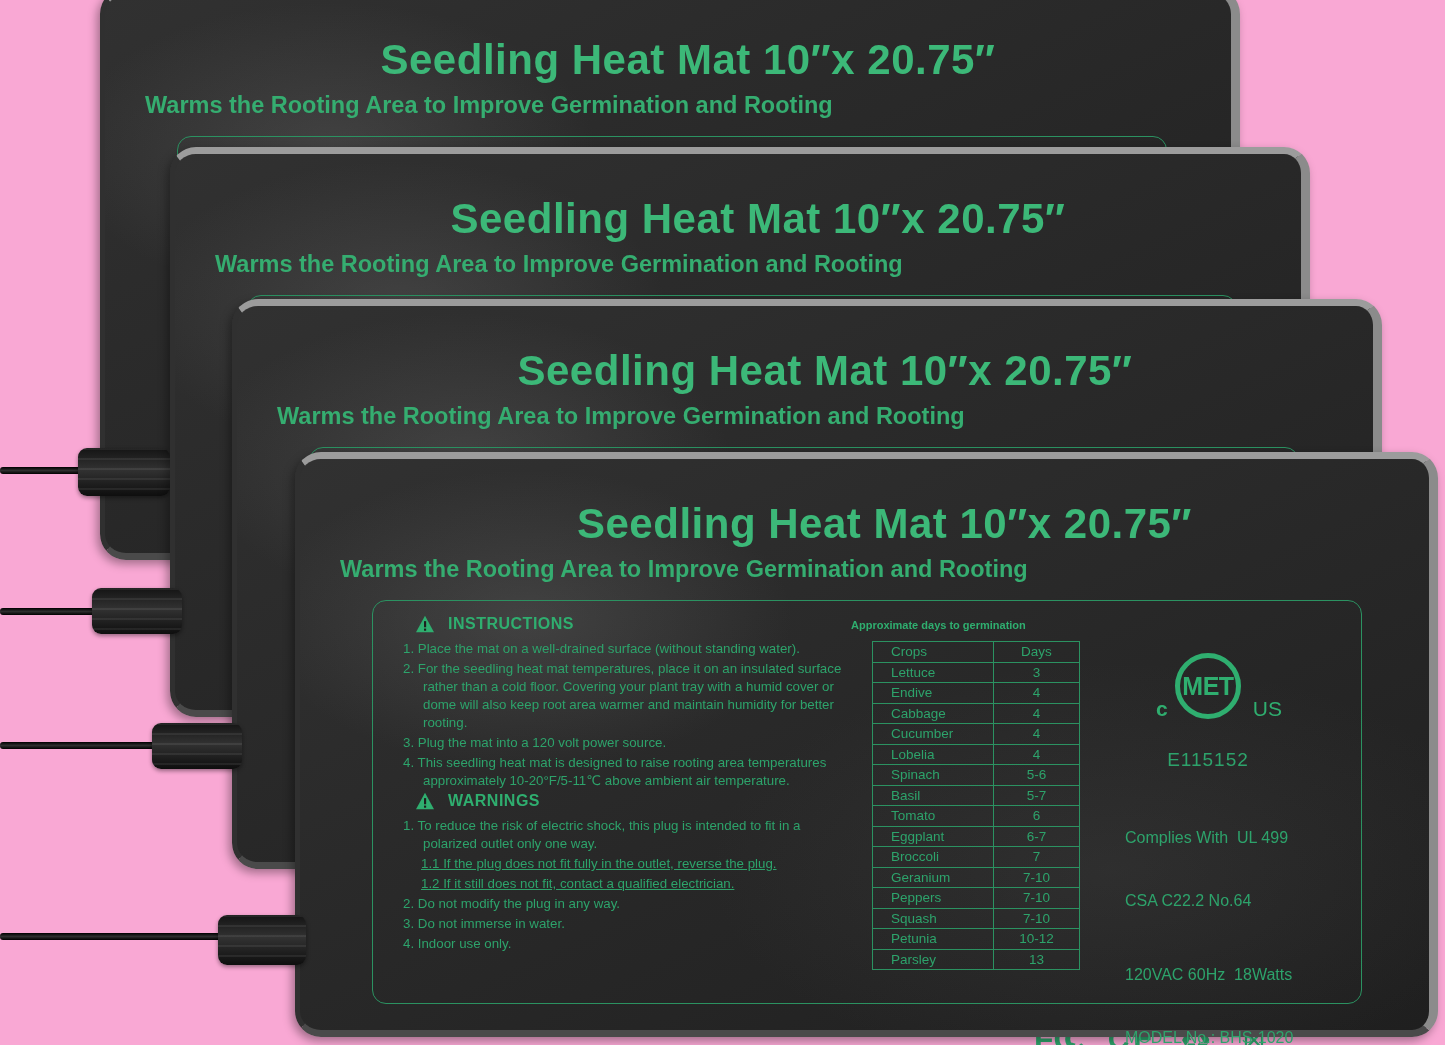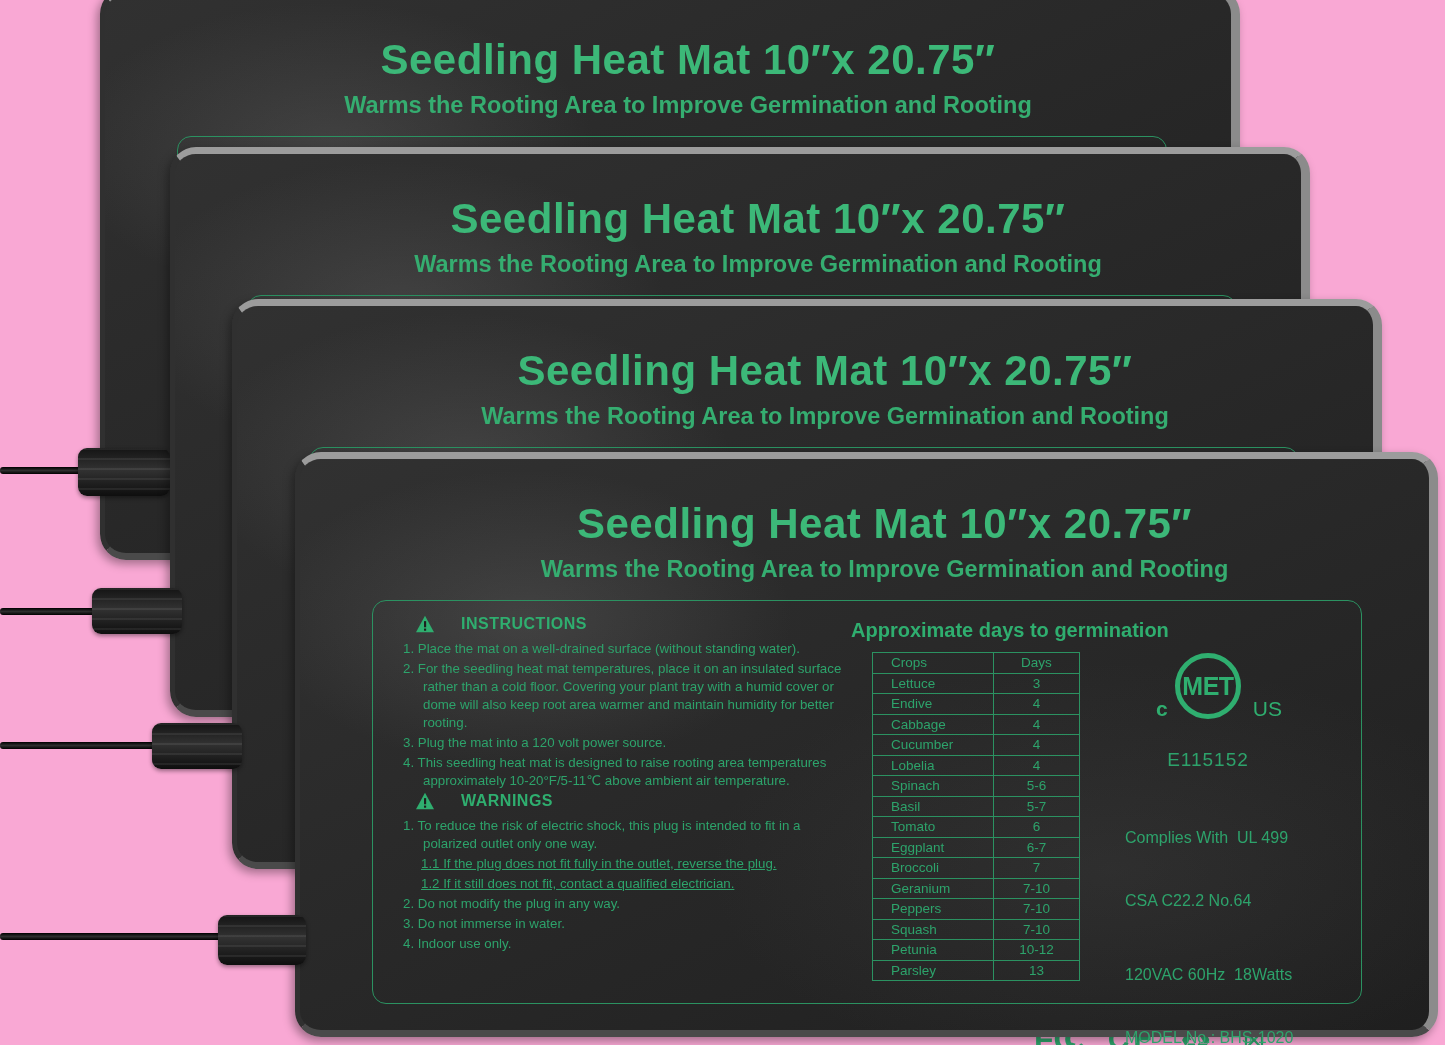--- a/index.html
+++ b/index.html
@@ -17,39 +17,39 @@
     border-bottom:7px solid #4a4a4a;
     border-left:5px solid #303030;
     box-shadow:-3px 4px 10px rgba(0,0,0,.35);}
   .mat-1{left:100px;top:-12px;width:1140px;height:572px;z-index:1;}
   .mat-2{left:170px;top:147px;width:1140px;height:570px;z-index:3;}
   .mat-3{left:232px;top:299px;width:1150px;height:570px;z-index:5;}
   .mat-4{left:295px;top:452px;width:1143px;height:585px;z-index:7;}
 
   .mat-title{position:absolute;top:41px;left:40px;right:0;text-align:center;
     font-size:42px;font-weight:bold;color:#3cb878;letter-spacing:.5px;white-space:nowrap;}
-  .mat-subtitle{position:absolute;top:97px;left:40px;right:0;text-align:center;
+  .mat-subtitle{position:absolute;top:97px;left:40px;right:0;
     font-size:23.5px;font-weight:bold;color:#35ad70;white-space:nowrap;}
 
   .info-box{position:absolute;left:72px;top:141px;width:988px;height:402px;
     border:1.5px solid #2b9261;border-radius:14px;}
 
   
   .col-instructions{position:absolute;left:30px;top:14px;width:452px;
     color:#2da36b;font-size:13.3px;line-height:18px;}
-  .section-heading{display:flex;align-items:center;gap:26px;font-size:16px;font-weight:bold;
+  .section-heading{display:flex;align-items:center;gap:13px;font-size:16px;font-weight:bold;
     color:#2fae6f;margin:0 0 7px 12px;letter-spacing:.5px;}
   .warnings-heading{}
   .tri{width:20px;height:18px;flex:0 0 auto;}
   .li{margin-bottom:2px;padding-left:20px;text-indent:-20px;}
   .li[data-indent="1"]{padding-left:38px;text-decoration:underline;}
 
   
   .col-table{position:absolute;left:478px;top:18px;width:250px;color:#2da36b;}
-  .table-title{font-size:20px;font-weight:bold;text-align:center;color:#2fae6f;white-space:nowrap;}
+  .table-title{font-size:11px;font-weight:bold;color:#2fae6f;white-space:nowrap;}
   .germ-table{border-collapse:collapse;margin:10px auto 8px;width:208px;}
   .germ-table th,.germ-table td{border:1px solid #2b9261;font-size:13.5px;font-weight:normal;
     height:19.5px;padding:0;color:#2da36b;}
   .germ-table .crop{padding-left:18px;text-align:left;width:110px;}
   .germ-table .days{text-align:center;width:96px;}
 
   
   .col-certs{position:absolute;left:700px;top:40px;width:270px;color:#2da36b;}
   .met-wrap{position:relative;width:66px;height:66px;margin:12px auto 12px;}
   .met-circle{box-sizing:border-box;width:66px;height:66px;border:5px solid #2fae6f;border-radius:50%;

